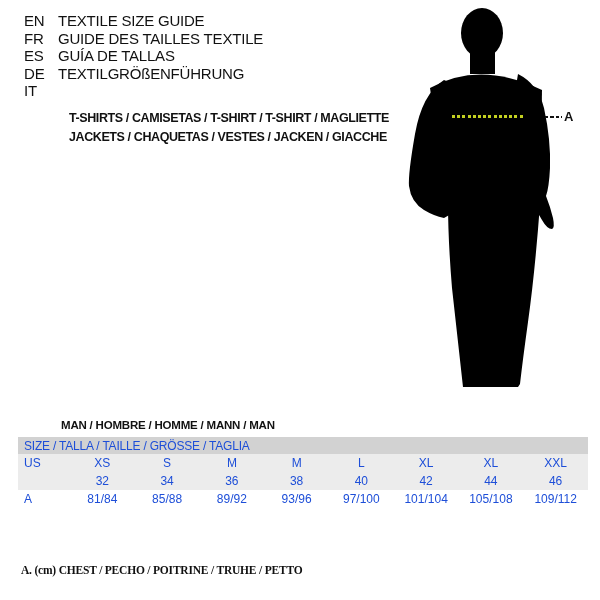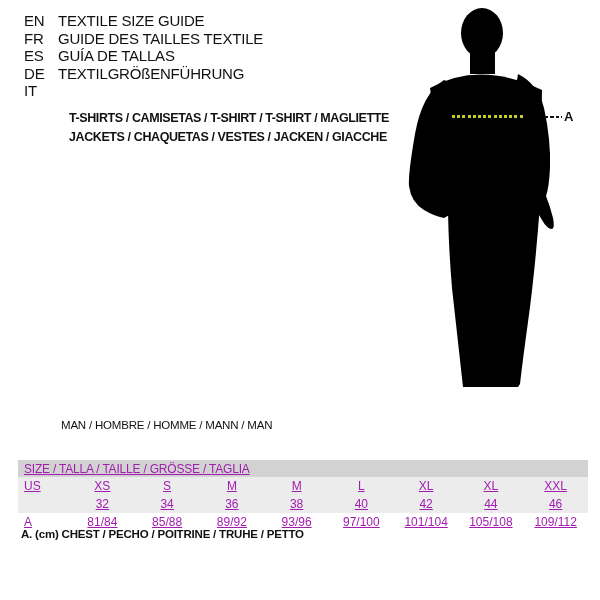--- a/index.html
+++ b/index.html
@@ -15,29 +15,29 @@
   .cats{position:absolute;left:21px;top:109px;font-weight:bold;font-size:12.5px;line-height:19px;letter-spacing:-0.4px;margin-left:48px;}
   
   .figure-area{position:absolute;left:402px;top:6px;width:158px;height:384px;}
   .figure-area svg{display:block;width:158px;height:384px;}
   .measure-yellow{position:absolute;left:452px;top:115px;width:72px;height:3px;z-index:5;
     background:repeating-linear-gradient(90deg,#c3d021 0,#c3d021 3px,rgba(0,0,0,0) 3px,rgba(0,0,0,0) 5.2px);}
   .measure-black{position:absolute;left:545px;top:116px;width:17px;height:2px;z-index:5;
     background:repeating-linear-gradient(90deg,#111 0,#111 3px,rgba(0,0,0,0) 3px,rgba(0,0,0,0) 5.5px);}
   .measure-label{position:absolute;left:564px;top:109px;font-weight:bold;font-size:13px;z-index:5;}
   
-  .section-title{position:absolute;left:21px;top:419px;font-weight:normal;font-size:11.5px;letter-spacing:-0.2px;padding-left:40px;}
+  .section-title{position:absolute;left:21px;top:419px;font-weight:bold;font-size:11.5px;letter-spacing:-0.2px;padding-left:40px;}
   
-  .size-table{position:absolute;left:18px;top:460px;width:570px;border-collapse:collapse;table-layout:fixed;font-size:12px;color:#a21caf;text-decoration:underline;}
+  .size-table{position:absolute;left:18px;top:437px;width:570px;border-collapse:collapse;table-layout:fixed;font-size:12px;color:#1d4ed8;}
   .size-table td{height:18px;text-align:center;padding:0;white-space:nowrap;overflow:hidden;}
   .size-table .hdr td{background:#d2d2d2;height:17px;text-align:left;padding-left:6px;font-size:12px;letter-spacing:-0.2px;}
   .size-table td.lbl{text-align:left;padding-left:6px;}
   .size-table tr.stripe td{background:#ececec;}
   
-  .footnote{position:absolute;left:21px;top:528px;font-weight:bold;font-size:11.5px;letter-spacing:-0.2px;}
+  .footnote{position:absolute;left:21px;top:564px;font-weight:bold;font-size:11.5px;letter-spacing:-0.2px;font-family:Liberation Serif, serif;}
 </style>
 </head>
 <body>
 
 <div class="page">
 
   <div class="lang-list">
     <div class="lang-row">
       <span class="lang-code">EN</span>
       <span class="lang-title">TEXTILE SIZE GUIDE</span>

